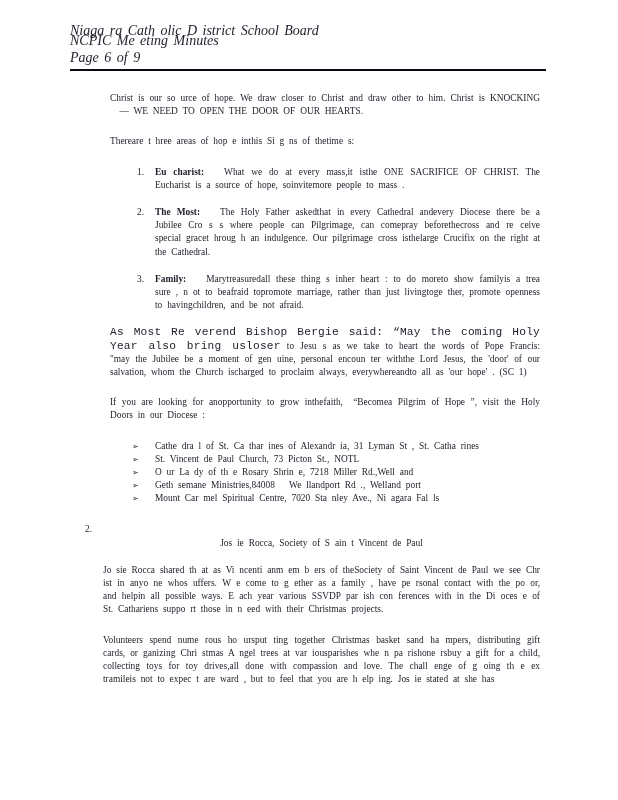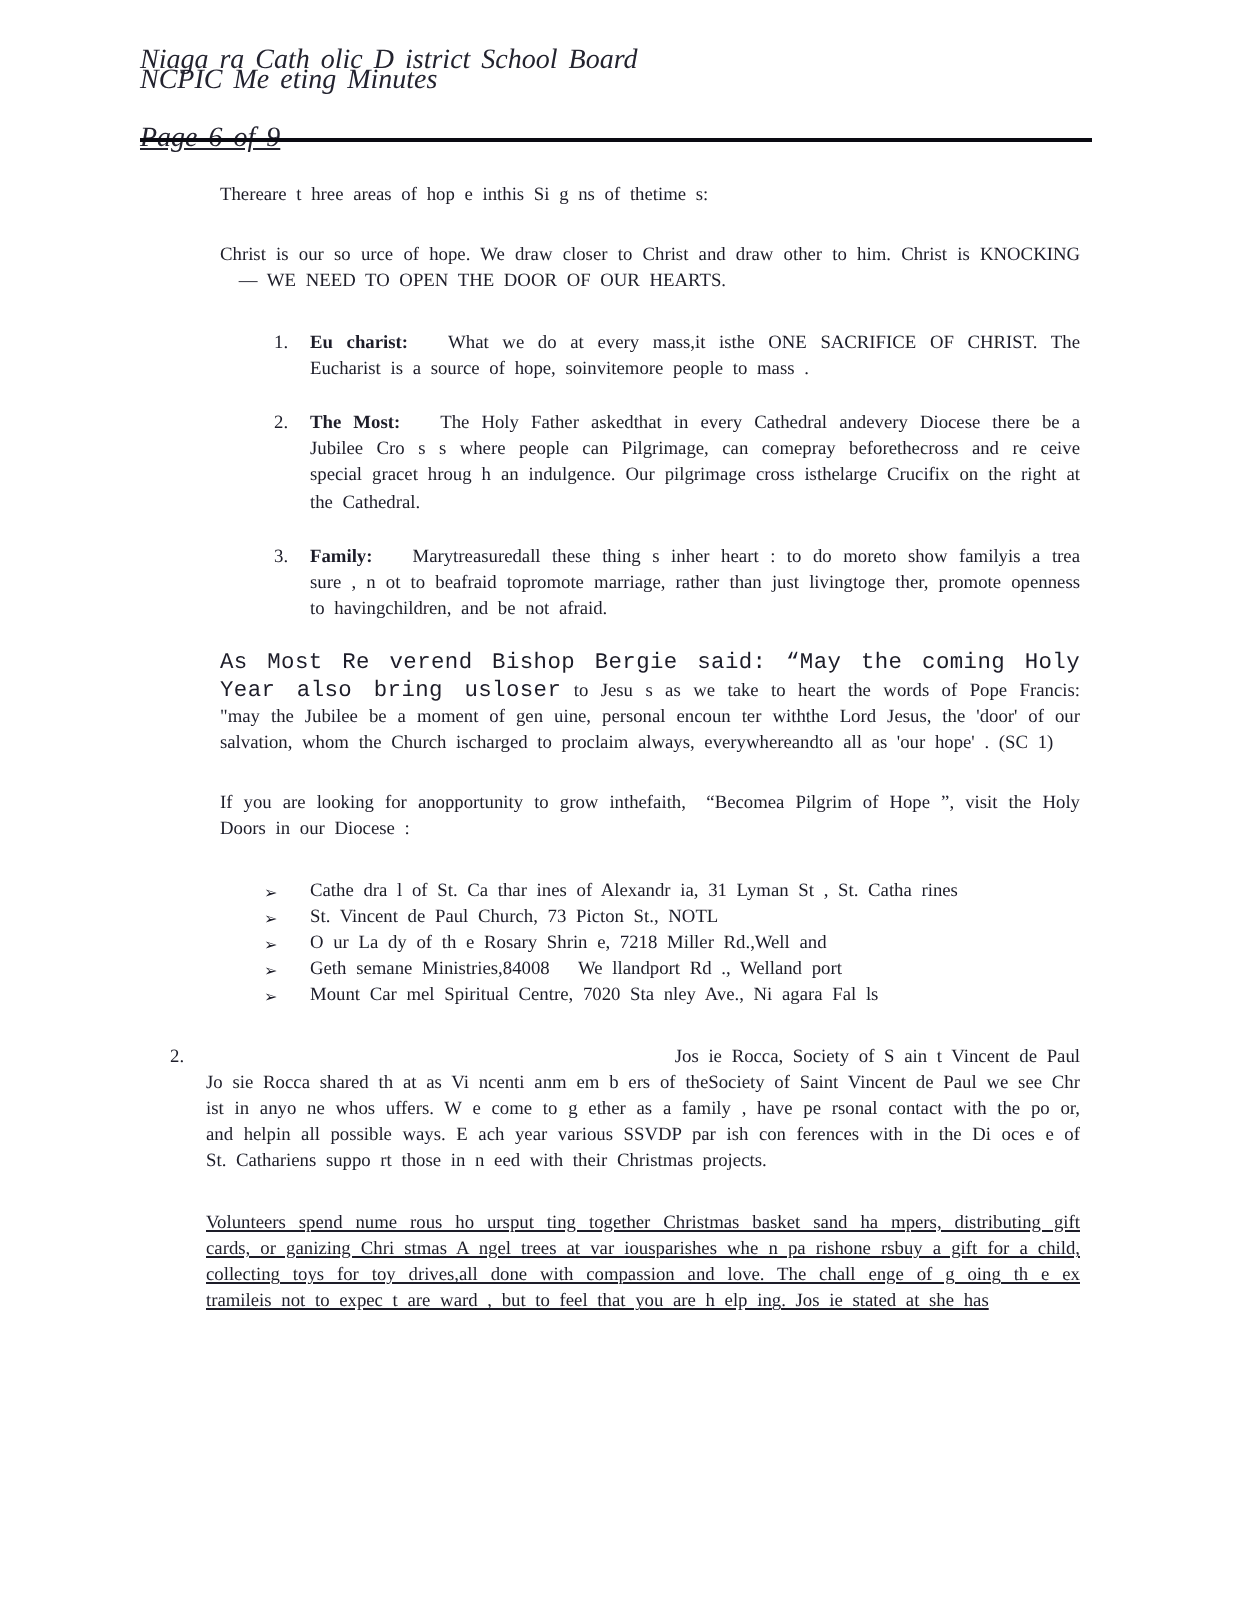--- a/index.html
+++ b/index.html
@@ -9,21 +9,21 @@
     color: #1d1d29;
   }
   .page { position: absolute; inset: 0; background: #ffffff; }
 
   
   .hdr {
     position: absolute; left: 70px; top: 26px; right: 72px;
     font-style: italic; font-size: 14px; line-height: 9.6px;
     color: #23232f; word-spacing: 2px;
   }
-  .hdr .pgline { margin-top: 20px; text-decoration: underline; }
+  .hdr .pgline { margin-top: 8px; }
   .rule {
     position: absolute; left: 70px; right: 72px; top: 69px;
     border-top: 2px solid #0a0a12; height: 0;
   }
 
   
   .content {
     position: absolute; left: 85px; right: 78px; top: 92px;
     font-size: 9.4px; line-height: 13.2px; word-spacing: 2.5px;
   }
@@ -41,43 +41,43 @@
   }
 
   .bullets { margin: 0 0 17px 22px; }
   .bul { display: flex; text-align: left; }
   .bul .marker { flex: 0 0 23px; font-size: 8px; line-height: 13.2px; }
   .bul .btxt { flex: 1; }
 
   .sec2 { display: flex; }
   .sec2 .num { flex: 0 0 18px; }
   .sec2 .s2body { flex: 1; }
-  .sec2 .s2heading { margin: 0; text-align: right; }
+  .sec2 .s2heading { margin: 14px; text-align: center; }
   .sec2 p { margin: 0 0 17px 0; }
-  .sec2 p:last-child { margin-bottom: 0; text-decoration: underline; }
+  .sec2 p:last-child { margin-bottom: 0; }
 </style>
 </head>
 <body>
 
 <div class="page">
 
   <div class="hdr">
     <div>Niaga ra Cath olic D istrict School Board</div>
     <div>NCPIC Me eting Minutes</div>
     <div class="pgline">Page 6 of 9</div>
   </div>
   <div class="rule"></div>
 
   <div class="content">
 
     <div class="sec1">
 
+      <p>Christ is our so urce of hope. We draw closer to Christ and draw other to him. Christ is KNOCKING  — WE NEED TO OPEN THE DOOR OF OUR HEARTS.</p>
+
       <p>Thereare t hree areas of hop e inthis Si g ns of thetime s:</p>
-
-      <p>Christ is our so urce of hope. We draw closer to Christ and draw other to him. Christ is KNOCKING  — WE NEED TO OPEN THE DOOR OF OUR HEARTS.</p>
 
       <div class="oli">
         <span class="num">1.</span>
         <span class="txt"><b>Eu charist:</b><span>What we do at every mass,it isthe ONE SACRIFICE OF CHRIST. The Eucharist is a source of hope, soinvitemore people to mass .</span></span>
       </div>
 
       <div class="oli">
         <span class="num">2.</span>
         <span class="txt"><b>The Most:</b><span>The Holy Father askedthat in every Cathedral andevery Diocese there be a Jubilee Cro s s where people can Pilgrimage, can comepray beforethecross and re ceive special gracet hroug h an indulgence. Our pilgrimage cross isthelarge Crucifix on the right at the Cathedral.</span></span>
       </div>

